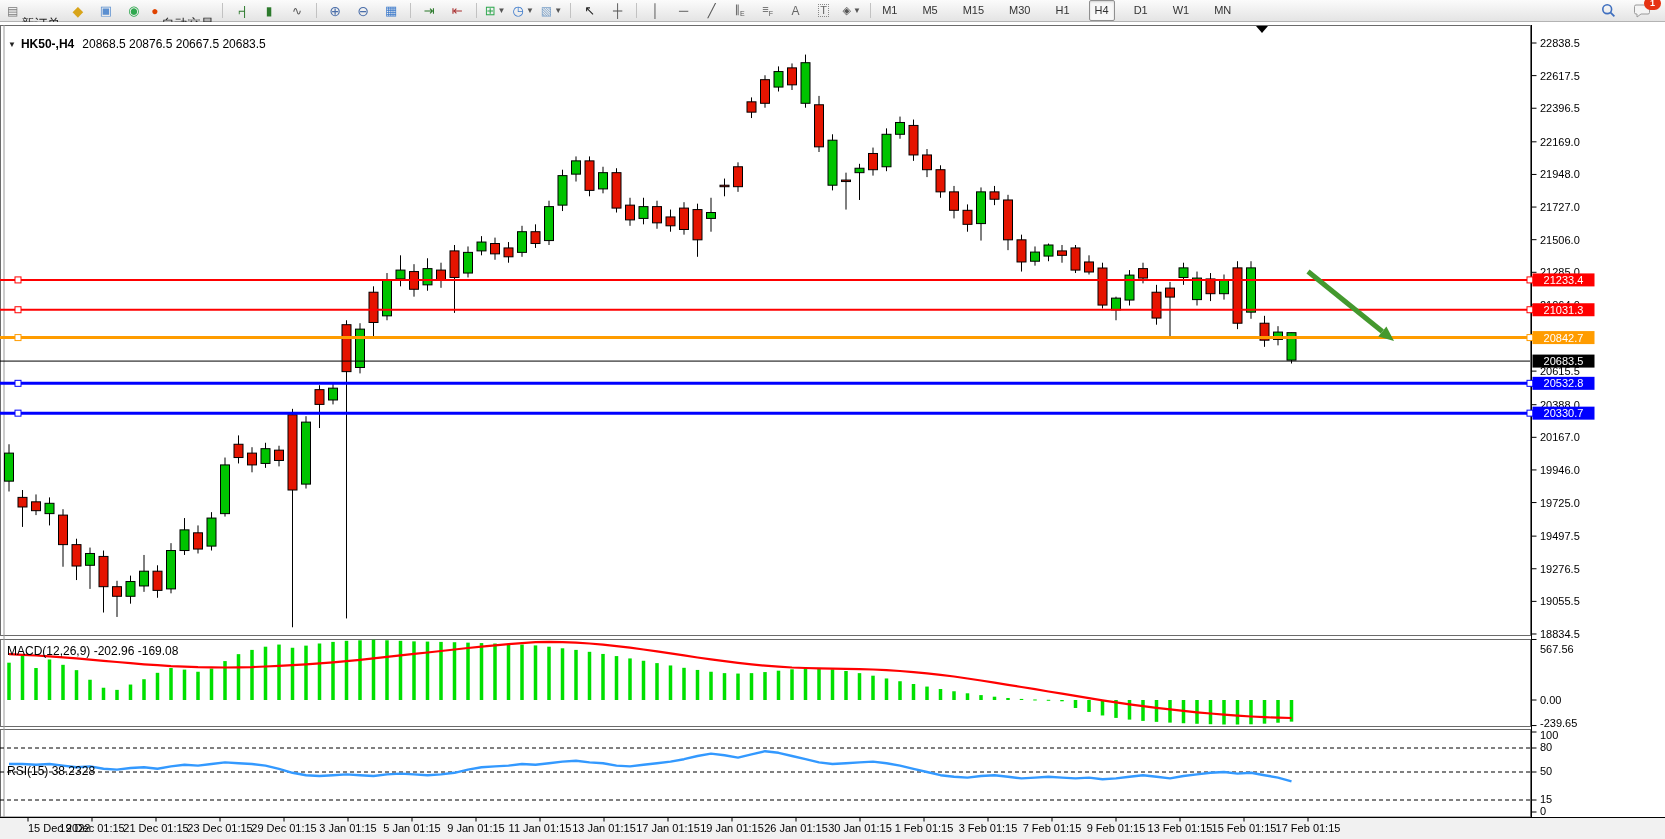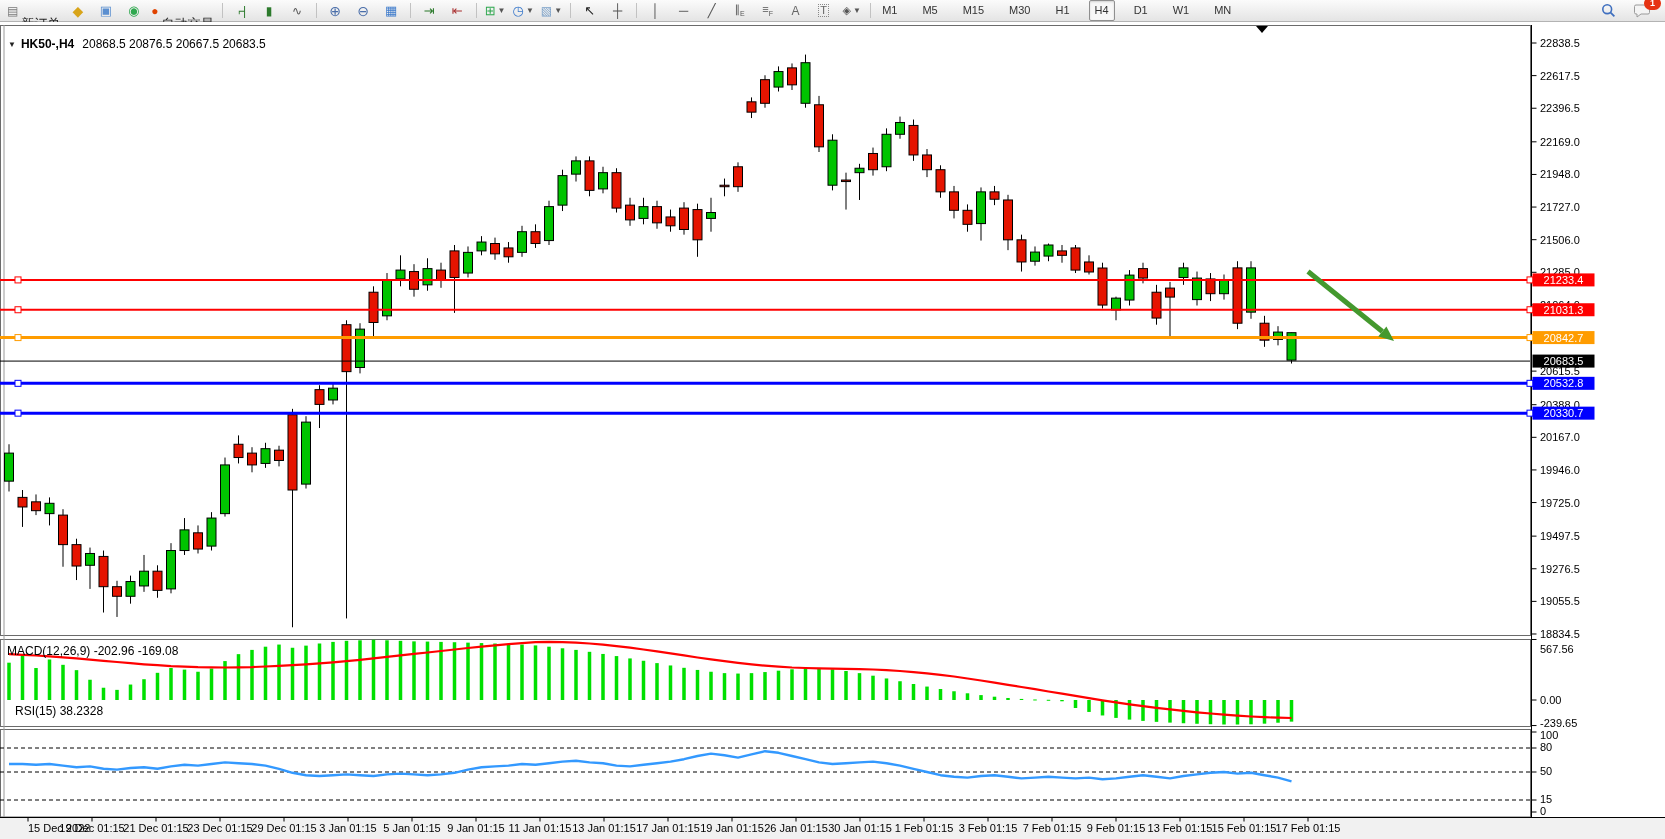--- a/index.html
+++ b/index.html
@@ -599,15 +599,15 @@
           <text x="1244" y="810" fill="#000" text-anchor="middle">15 Feb 01:15</text>
           <line x1="1308" y1="795.5" x2="1308" y2="799.5" stroke="#000"></line>
           <text x="1308" y="810" fill="#000" text-anchor="middle">17 Feb 01:15</text>
         </g>
       </svg>
 
     <div class="overlay-label chart-title">
       <span class="dd">▼</span><b>HK50-,H4</b><span>20868.5 20876.5 20667.5 20683.5</span>
     </div>
     <div class="overlay-label" style="top:622px;left:7px;">MACD(12,26,9) -202.96 -169.08</div>
-    <div class="overlay-label" style="top:682px;left:7px;margin-left:8px;">RSI(15) 38.2328</div>
+    <div class="overlay-label" style="top:742px;left:7px;">RSI(15) 38.2328</div>
   </div>
 </div>
 
 </body></html>

